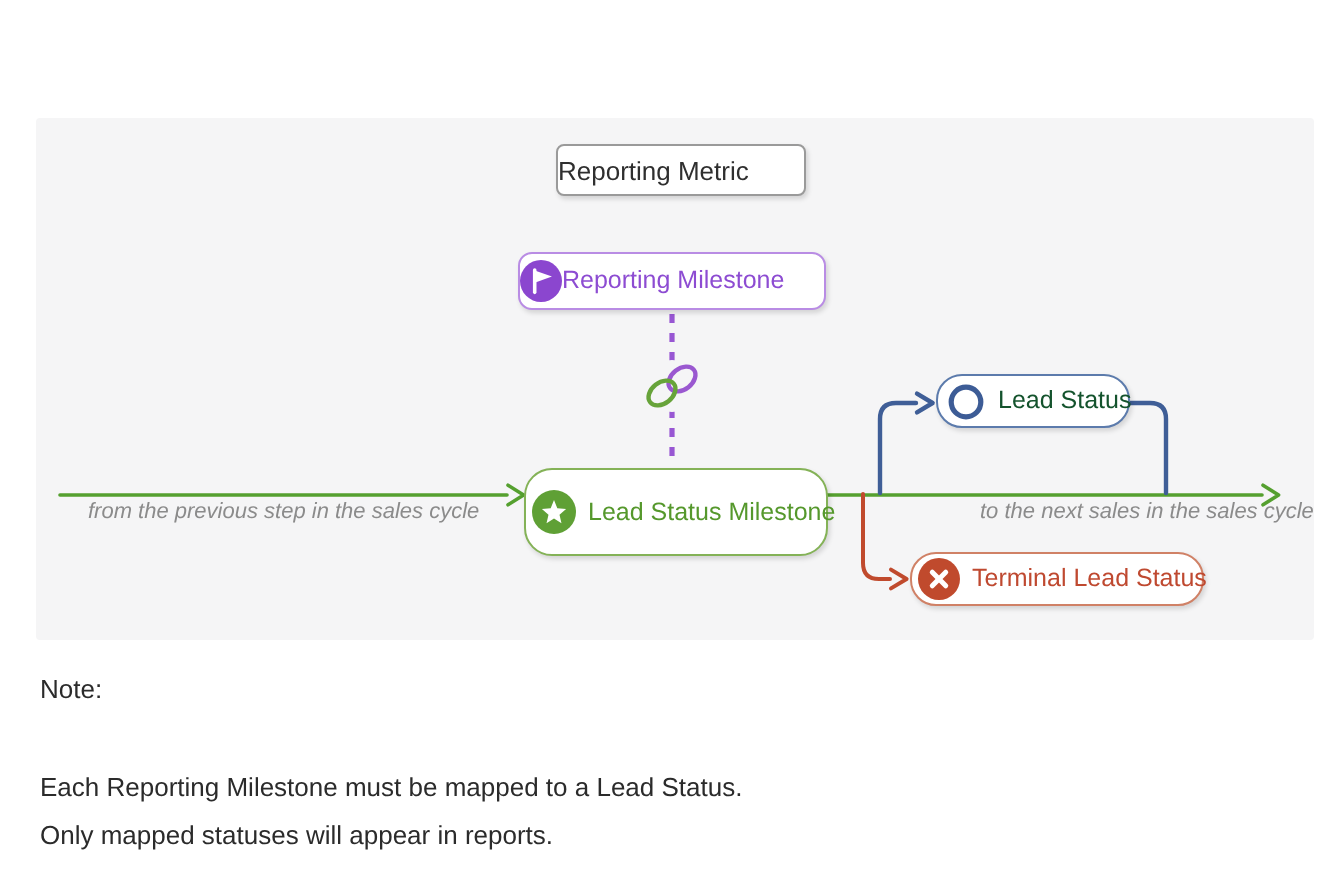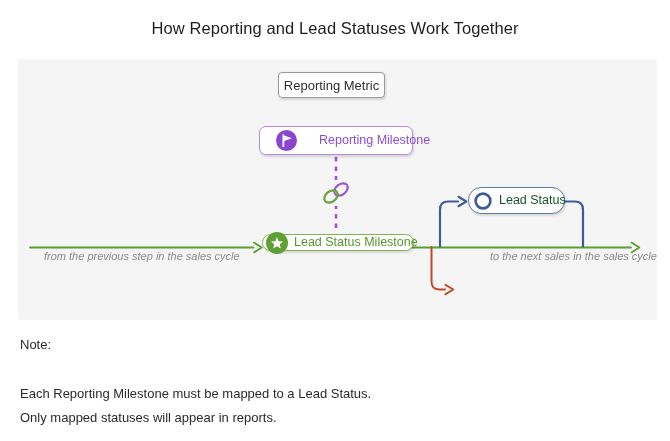--- a/index.html
+++ b/index.html
@@ -17,31 +17,31 @@
     background:#f5f5f6;border-radius:2px;
   }
   svg.wires{position:absolute;left:0;top:0;width:670px;height:441px;z-index:1;}
   .node{
     position:absolute;z-index:2;display:flex;align-items:center;
     background:#ffffff;box-sizing:border-box;white-space:nowrap;
     box-shadow:1px 1.5px 2.5px rgba(0,0,0,0.14);
   }
   .node .lbl{font-size:12.5px;line-height:1;}
   .metric{
-    left:278px;top:72px;width:107px;height:26px;justify-content:center;
+    left:278px;top:72px;width:125px;height:26px;justify-content:flex-start;
     border:1px solid #9a9a9a;border-radius:4px;
   }
   .metric .lbl{font-size:13px;color:#2f2f2f;}
   .rmilestone{
     left:259px;top:126px;width:154px;height:29px;
-    border:1.5px solid #b98ce4;border-radius:7px;padding-left:16px;gap:22px;
+    border:1.5px solid #b98ce4;border-radius:7px;padding-left:0;gap:0;
   }
   .rmilestone .lbl{color:#8d4cd2;}
   .lmilestone{
-    left:262px;top:234px;width:152px;height:17px;
+    left:262px;top:234px;width:152px;height:44px;
     border:1.5px solid #84b257;border-radius:14px;padding-left:3px;gap:6px;
   }
   .lmilestone .lbl{color:#55982c;}
   .lstatus{
     left:468px;top:187px;width:97px;height:27px;
     border:1.5px solid #5c7bac;border-radius:13px;padding-left:4px;gap:6px;
   }
   .lstatus .lbl{color:#14532d;}
   .terminal{
     left:455px;top:276px;width:147px;height:27px;
@@ -58,21 +58,20 @@
   .note-heading{top:337px;}
   .note-0{top:361px;}
   .note-1{top:386px;}
   .note-2{top:410px;}
 </style>
 </head>
 <body>
 
 <div class="page">
 
-  <div class="title">How Reporting and Lead Statuses Work Together</div>
 
   <div class="panel"></div>
 
   <svg class="wires" viewBox="0 0 670 441" fill="none" xmlns="http://www.w3.org/2000/svg">
 
     <g stroke="#55a02f" stroke-width="1.8" stroke-linecap="round" stroke-linejoin="round">
       <path d="M30 247.5 H253.5"></path>
       <path d="M254 242.6 L261.8 247.5 L254 252.4"></path>
       <path d="M412 247.5 H631"></path>
       <path d="M631.5 242.6 L639.3 247.5 L631.5 252.4"></path>
@@ -119,20 +118,27 @@
     <span class="lbl">Lead Status Milestone</span>
   </div>
 
   <div class="node lstatus">
     <svg width="20" height="20" viewBox="0 0 20 20">
       <circle cx="10" cy="10" r="7.4" fill="#ffffff" stroke="#3d5c96" stroke-width="2.6"></circle>
     </svg>
     <span class="lbl">Lead Status</span>
   </div>
 
+  <div class="node terminal">
+    <svg width="21" height="21" viewBox="0 0 20 20">
+      <circle cx="10" cy="10" r="10" fill="#c04a2d"></circle>
+      <path d="M6.8 6.8 L13.2 13.2 M13.2 6.8 L6.8 13.2" stroke="#ffffff" stroke-width="2.4" stroke-linecap="round"></path>
+    </svg>
+    <span class="lbl">Terminal Lead Status</span>
+  </div>
 
   <div class="caption cap-from">from the previous step in the sales cycle</div>
   <div class="caption cap-to">to the next sales in the sales cycle</div>
 
   <div class="note-line note-heading">Note:</div>
   <div class="note-line note-1">Each Reporting Milestone must be mapped to a Lead Status.</div>
   <div class="note-line note-2">Only mapped statuses will appear in reports.</div>
 
 </div>
 

